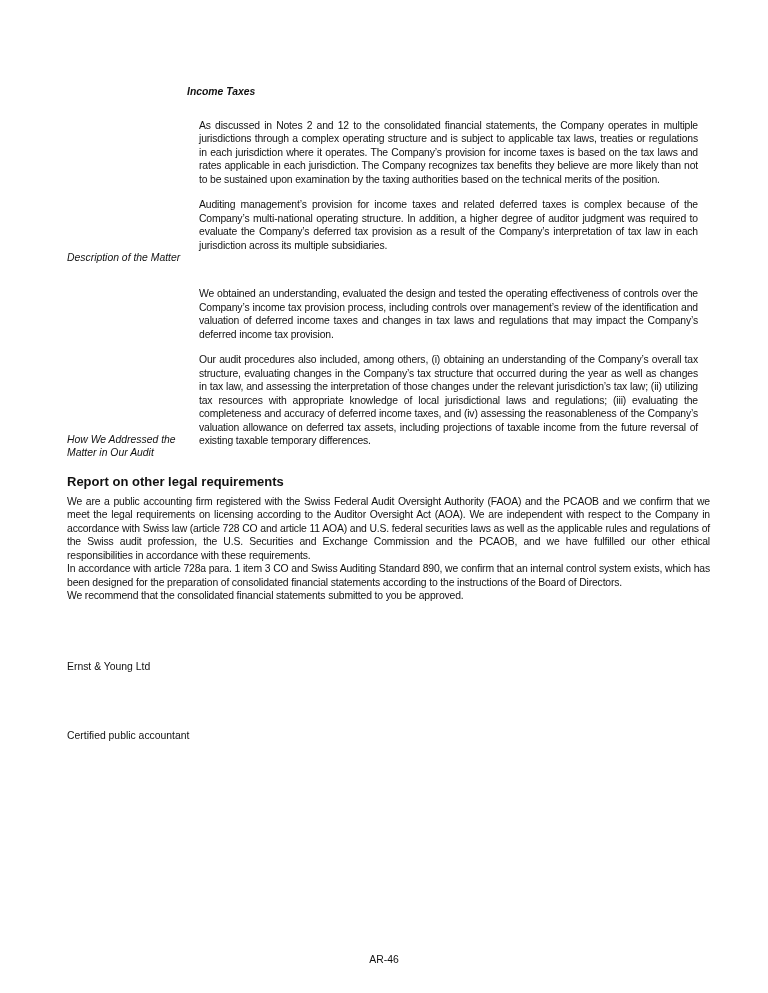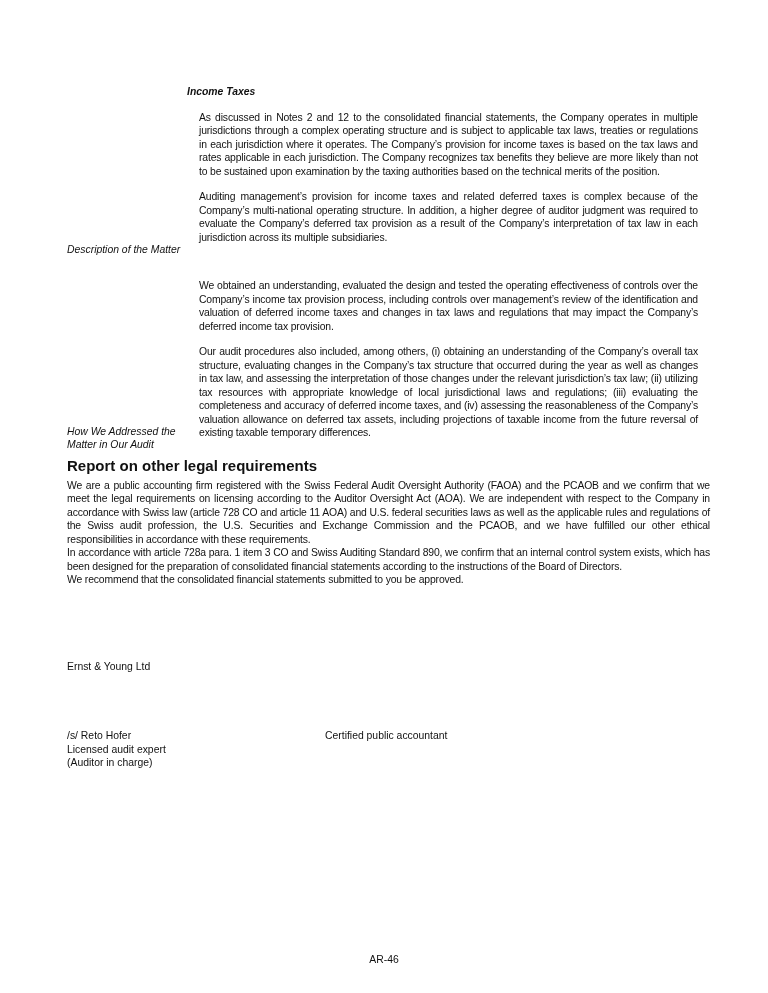--- a/index.html
+++ b/index.html
@@ -5,30 +5,30 @@
     html, body { margin: 0; padding: 0; background: #ffffff; }
     body {
       width: 768px; height: 993px; position: relative; overflow: hidden;
       font-family: "Liberation Sans", sans-serif;
       color: #111111;
       font-size: 10.4px;
       line-height: 13.5px;
     }
     .page { position: absolute; left: 0; top: 0; width: 768px; height: 993px; }
     .crit-table { position: absolute; left: 67px; top: 85px; width: 643px; }
-    .heading-row { display: flex; margin-bottom: 0; }
+    .heading-row { display: flex; margin-bottom: 8px; }
     .label-col { width: 120px; flex: none; font-style: italic; }
     .content-col { flex: 1; }
     .section-title { font-weight: bold; font-style: italic; }
     .row { display: flex; align-items: flex-end; }
     .row + .row { margin-top: 11px; }
     .row .content-col p { margin: 12px; text-align: justify; letter-spacing: -0.15px; }
     .row .content-col p + p { margin-top: 7px; }
     .legal { position: absolute; left: 67px; top: 459px; width: 643px; }
-    .legal h2 { font-size: 15px; font-weight: bold; margin: 0 0 6px 0; line-height: 13.5px; }
+    .legal h2 { font-size: 13px; font-weight: bold; margin: 16px 0 6px 0; line-height: 13.5px; }
     .legal p { margin: 0; text-align: justify; letter-spacing: -0.15px; }
     .legal p + p { }
     .firm { position: absolute; left: 67px; top: 660px; }
     .signers { position: absolute; left: 67px; top: 729px; width: 643px; display: flex; }
     .signer { width: 258px; }
     .signer div { line-height: 13.5px; }
     .page-num { position: absolute; left: 0; width: 768px; top: 953px; text-align: center; }
   </style>
 </head>
 <body>
@@ -62,23 +62,18 @@
     <h2>Report on other legal requirements</h2>
     <p>We are a public accounting firm registered with the Swiss Federal Audit Oversight Authority (FAOA) and the PCAOB and we confirm that we meet the legal requirements on licensing according to the Auditor Oversight Act (AOA).  We are independent with respect to the Company in accordance with Swiss law (article 728 CO and article 11 AOA) and U.S. federal securities laws as well as the applicable rules and regulations of the Swiss audit profession, the U.S. Securities and Exchange Commission and the PCAOB, and we have fulfilled our other ethical responsibilities in accordance with these requirements.</p>
     <p>In accordance with article 728a para. 1 item 3 CO and Swiss Auditing Standard 890, we confirm that an internal control system exists, which has been designed for the preparation of consolidated financial statements according to the instructions of the Board of Directors.</p>
     <p>We recommend that the consolidated financial statements submitted to you be approved.</p>
   </div>
 
   <div class="firm">Ernst &amp; Young Ltd</div>
 
   <div class="signers">
     <div class="signer">
-      <div>/s/ Reto Hofer</div>
-      <div>Licensed audit expert</div>
-      <div>(Auditor in charge)</div>
-    </div>
-    <div class="signer">
       <div>Certified public accountant</div>
     </div>
   </div>
 
   <div class="page-num">AR-46</div>
 </div>
 
 </body></html>

